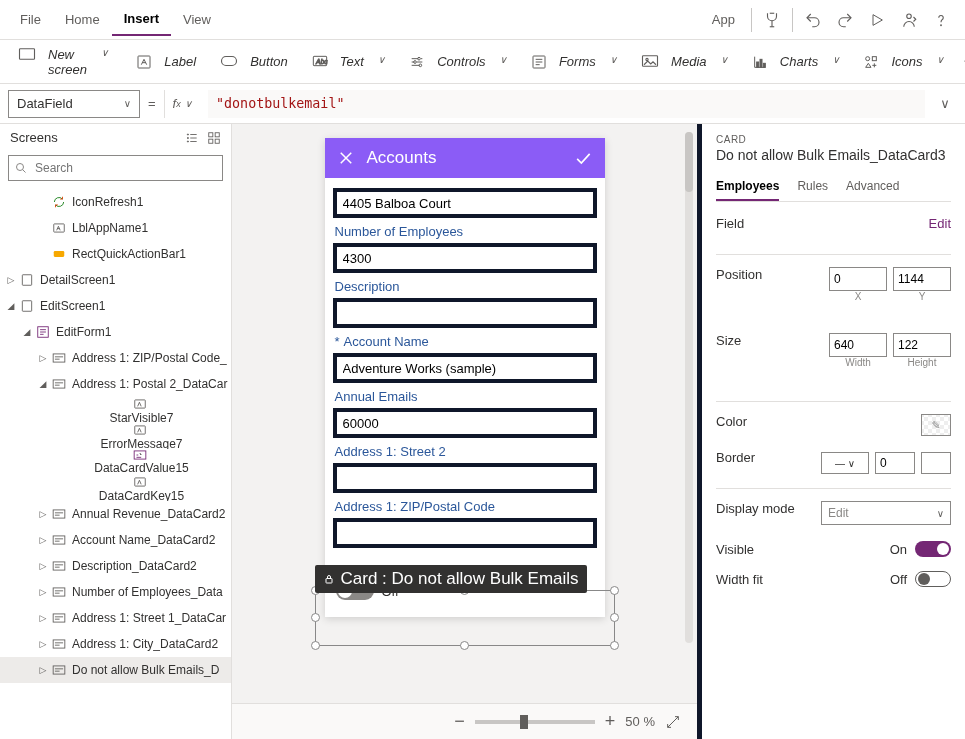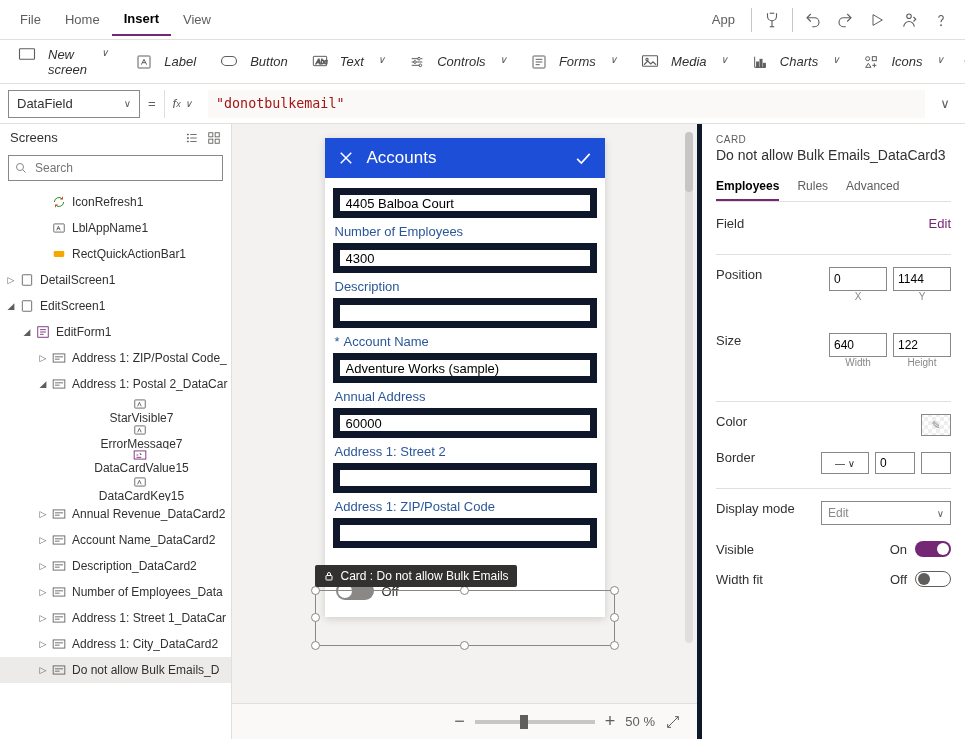--- a/index.html
+++ b/index.html
@@ -46,36 +46,36 @@
 .indent-1 { padding-left: 20px; }
 .indent-2 { padding-left: 36px; }
 .indent-3 { padding-left: 52px; flex-direction: column; }
 
 
 .canvas-wrap { flex: 1; display: flex; flex-direction: column; background: #f3f2f1; position: relative; }
 .canvas-scroll { flex: 1; overflow: hidden; position: relative; }
 .canvas-scrollbar { position: absolute; right: 4px; top: 8px; bottom: 60px; width: 8px; background: #e1dfdd; border-radius: 4px; }
 .canvas-thumb { position: absolute; width: 8px; height: 60px; background: #c8c6c4; border-radius: 4px; top: 0; }
 .phone { position: absolute; left: 50%; transform: translateX(-50%); top: 14px; width: 280px; background: #fff; box-shadow: 0 2px 8px rgba(0,0,0,0.15); }
-.phone-header { background: #1d4ed8; color: #fff; display: flex; align-items: center; padding: 10px 12px; gap: 12px; }
+.phone-header { background: #8b5cf6; color: #fff; display: flex; align-items: center; padding: 10px 12px; gap: 12px; }
 .phone-header .ph-title { flex: 1; font-size: 17px; }
 .form-body { padding: 4px 8px 8px; position: relative; }
 .card { margin: 6px 0; }
 .card-label { color: #2b579a; font-size: 13px; margin: 4px 2px; display: flex; align-items: center; gap: 4px; }
 .card-label .req { color: #2b579a; }
-.card-input { width: 100%; height: 30px; border: 7px solid #0f172a; padding: 0 6px; font-size: 13px; outline: none; }
+.card-input { width: 100%; height: 30px; border: 4px solid #0f172a; padding: 0 6px; font-size: 13px; outline: none; }
 .toggle-card { border: 1px dashed transparent; padding: 4px 2px 8px; position: relative; }
 .toggle-row { display: flex; align-items: center; gap: 8px; margin-top: 4px; }
 .mini-toggle { width: 38px; height: 18px; border-radius: 10px; background: #8a8886; position: relative; }
 .mini-toggle .knob { position: absolute; width: 14px; height: 14px; border-radius: 50%; background: #fff; top: 2px; left: 2px; }
 
 
 .selection-frame { position: absolute; border: 1px solid #888; pointer-events: none; }
 .sel-handle { position: absolute; width: 9px; height: 9px; border: 1px solid #888; background: #fff; border-radius: 50%; }
-.tag-tooltip { position: absolute; background: #323130; color: #fff; font-size: 12px; padding: 4px 8px; border-radius: 2px; display: flex; align-items: center; gap: 6px; z-index: 10; }
+.tag-tooltip { position: absolute; background: #323130; color: #fff; font-size: 17px; padding: 4px 8px; border-radius: 2px; display: flex; align-items: center; gap: 6px; z-index: 10; }
 
 
 .canvas-footer { height: 36px; display: flex; align-items: center; justify-content: flex-end; gap: 10px; padding: 0 16px; border-top: 1px solid #e1dfdd; background: #faf9f8; color: #605e5c; font-size: 13px; }
 .zoom-slider { width: 120px; height: 4px; background: #c8c6c4; position: relative; }
 .zoom-slider .zknob { position: absolute; width: 8px; height: 14px; background: #605e5c; top: -5px; left: 38%; }
 
 
 .right-panel { width: 268px; border-left: 5px solid #0f172a; padding: 10px 14px; overflow-y: auto; }
 .rp-type { font-size: 10px; letter-spacing: 0.5px; color: #605e5c; margin-bottom: 2px; }
 .rp-name { font-size: 14px; margin-bottom: 10px; }
@@ -512,21 +512,21 @@
             <input class="card-input" value="" style="">
           </div>
           <div class="card">
             <div class="card-label">
                 <span class="req">*</span>
                 <span>Account Name</span>
               </div>
             <input class="card-input" value="Adventure Works (sample)" style="">
           </div>
           <div class="card">
-            <div class="card-label">Annual Address</div>
+            <div class="card-label">Annual Emails</div>
             <input class="card-input" value="60000" style="">
           </div>
           <div class="card">
             <div class="card-label">Address 1: Street 2</div>
             <input class="card-input" value="" style="">
           </div>
           <div class="card">
             <div class="card-label">Address 1: ZIP/Postal Code</div>
             <input class="card-input" value="" style="">
           </div>

